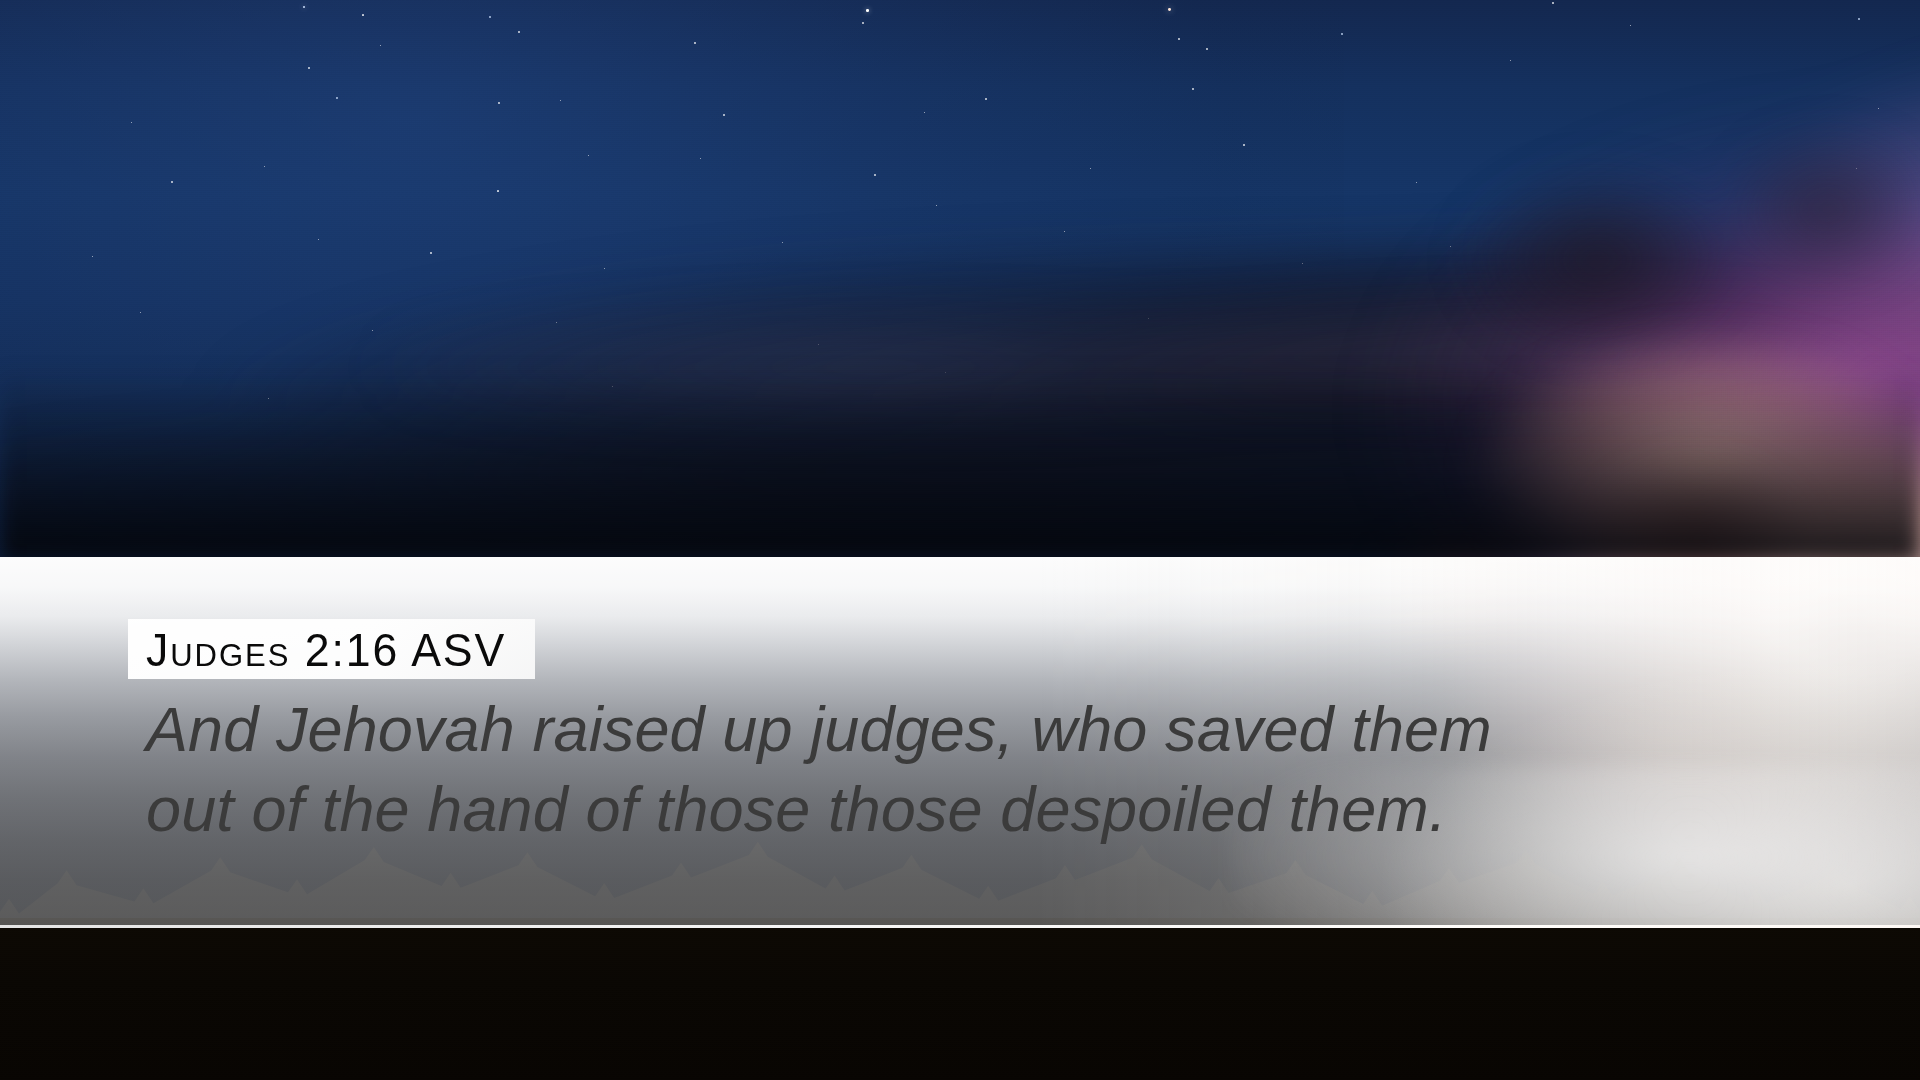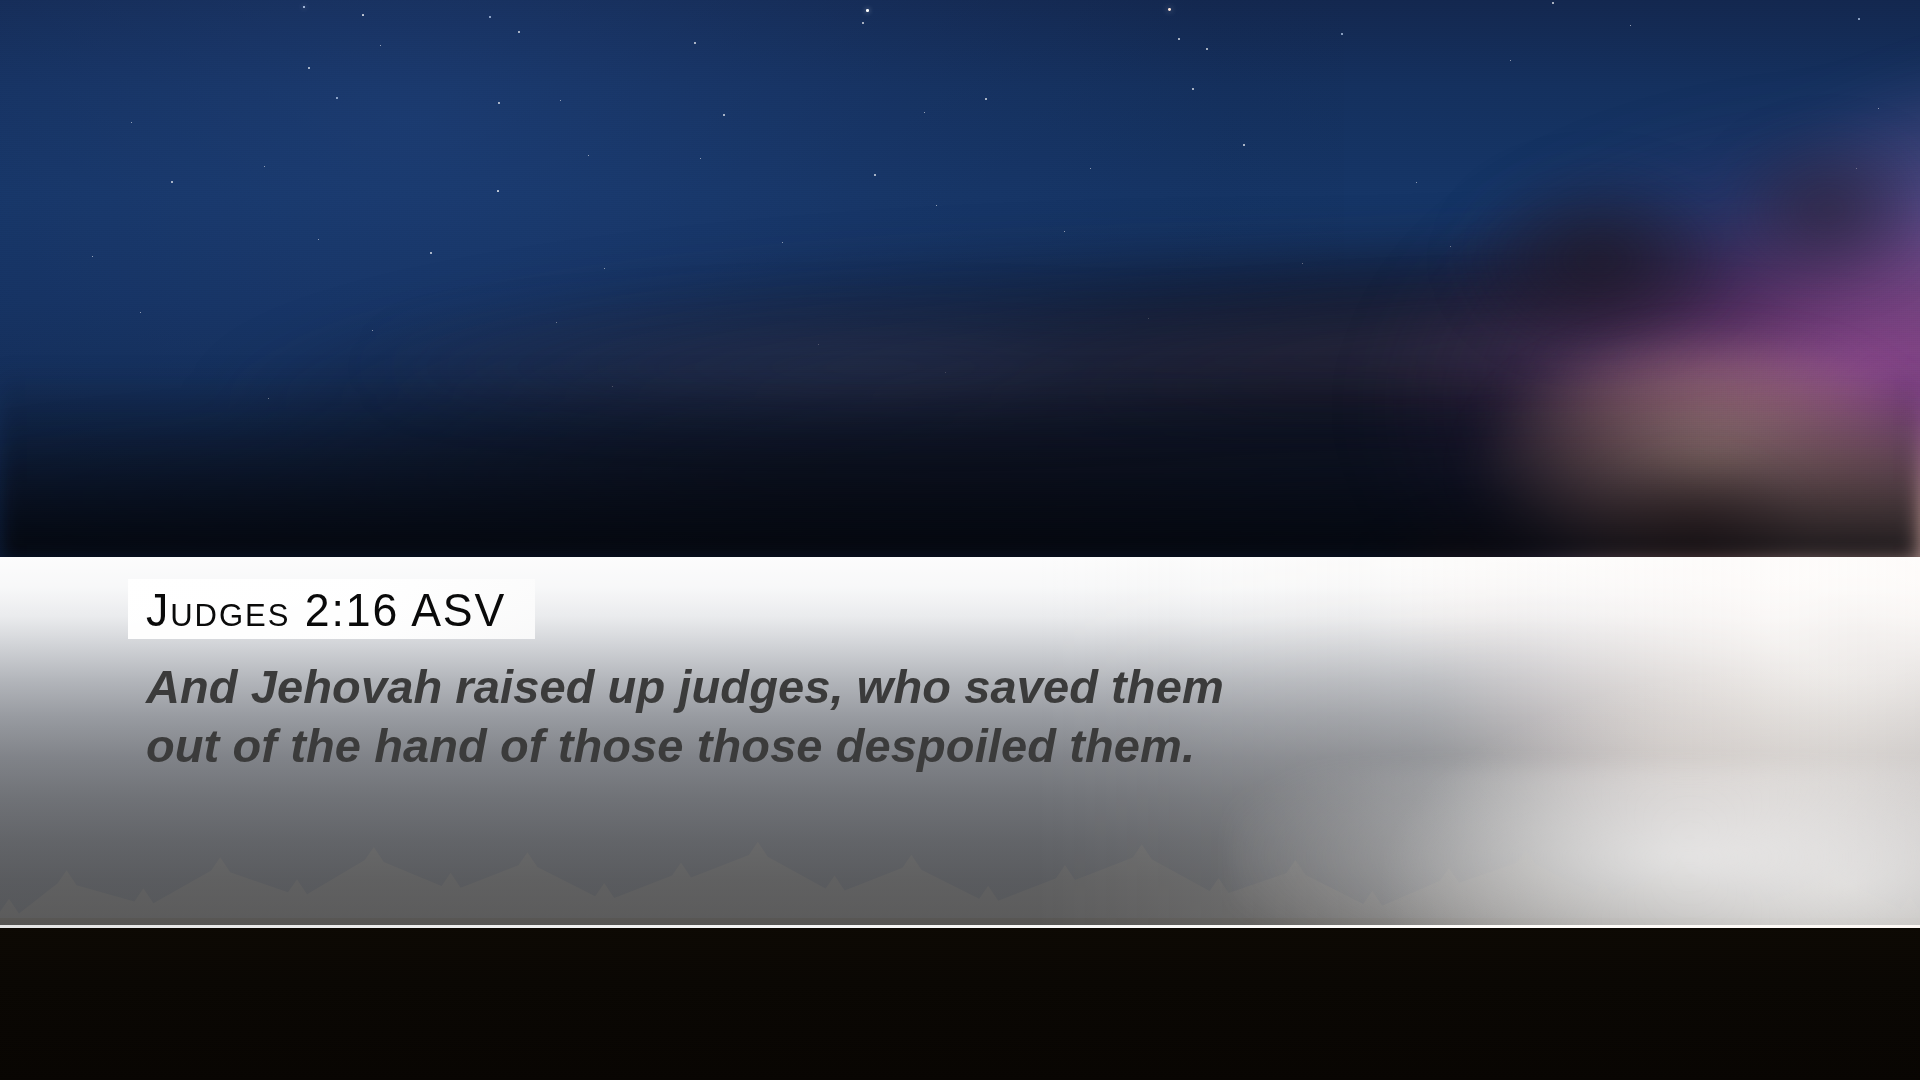--- a/index.html
+++ b/index.html
@@ -251,20 +251,21 @@
     left:146px;
     top:22px;
     width:1700px;
   }
 
   
   .reference-wrap {
     position:relative;
     display:inline-block;
     padding:6px 18px 2px 0;
+    margin-top:40px;
   }
   .reference-plate {
     position:absolute;
     left:-18px; top:0;
     width:calc(100% + 18px);
     height:100%;
     background:linear-gradient(to right, rgba(255,255,255,0.98) 0%, rgba(255,255,255,0.96) 60%, rgba(252,252,252,0.90) 100%);
   }
   .reference {
     position:relative;
@@ -275,25 +276,25 @@
     letter-spacing:2.0px;
     color:#0a0a0a;
     line-height:1.12;
     white-space:nowrap;
     transform:scaleX(0.97);
     transform-origin:left center;
   }
 
   
   .verse {
-    margin-top:18px;
+    margin-top:10px;
     font-family:"Liberation Sans", sans-serif;
     font-style:italic;
-    font-weight:700;
-    font-size:47px;
+    font-weight:400;
+    font-size:63px;
     line-height:1.27;
     color:#3b3b3b;
     letter-spacing:0.1px;
     max-width:1500px;
   }
 </style>
 </head>
 <body>
 
 <div id="wallpaper">

